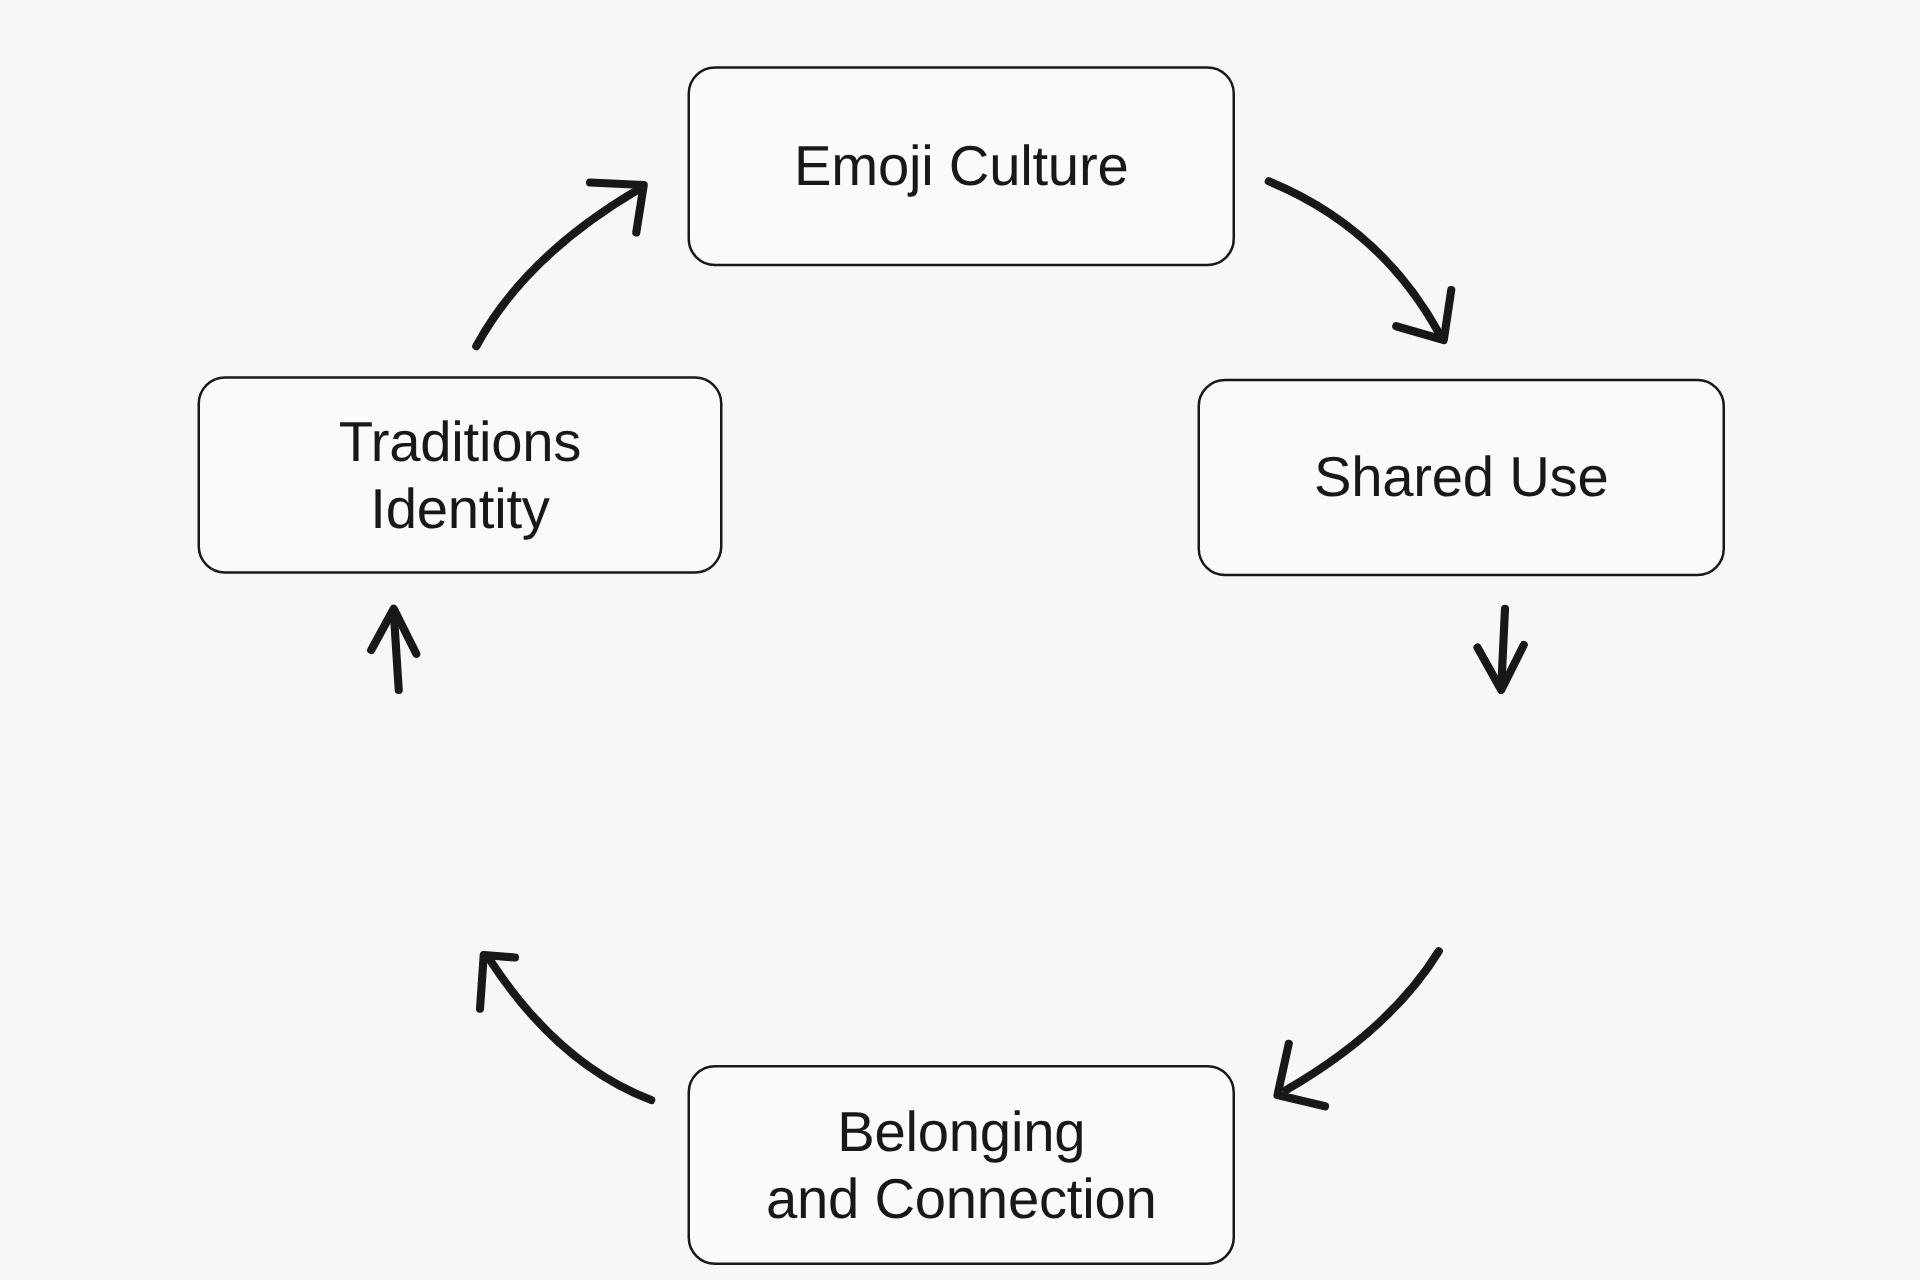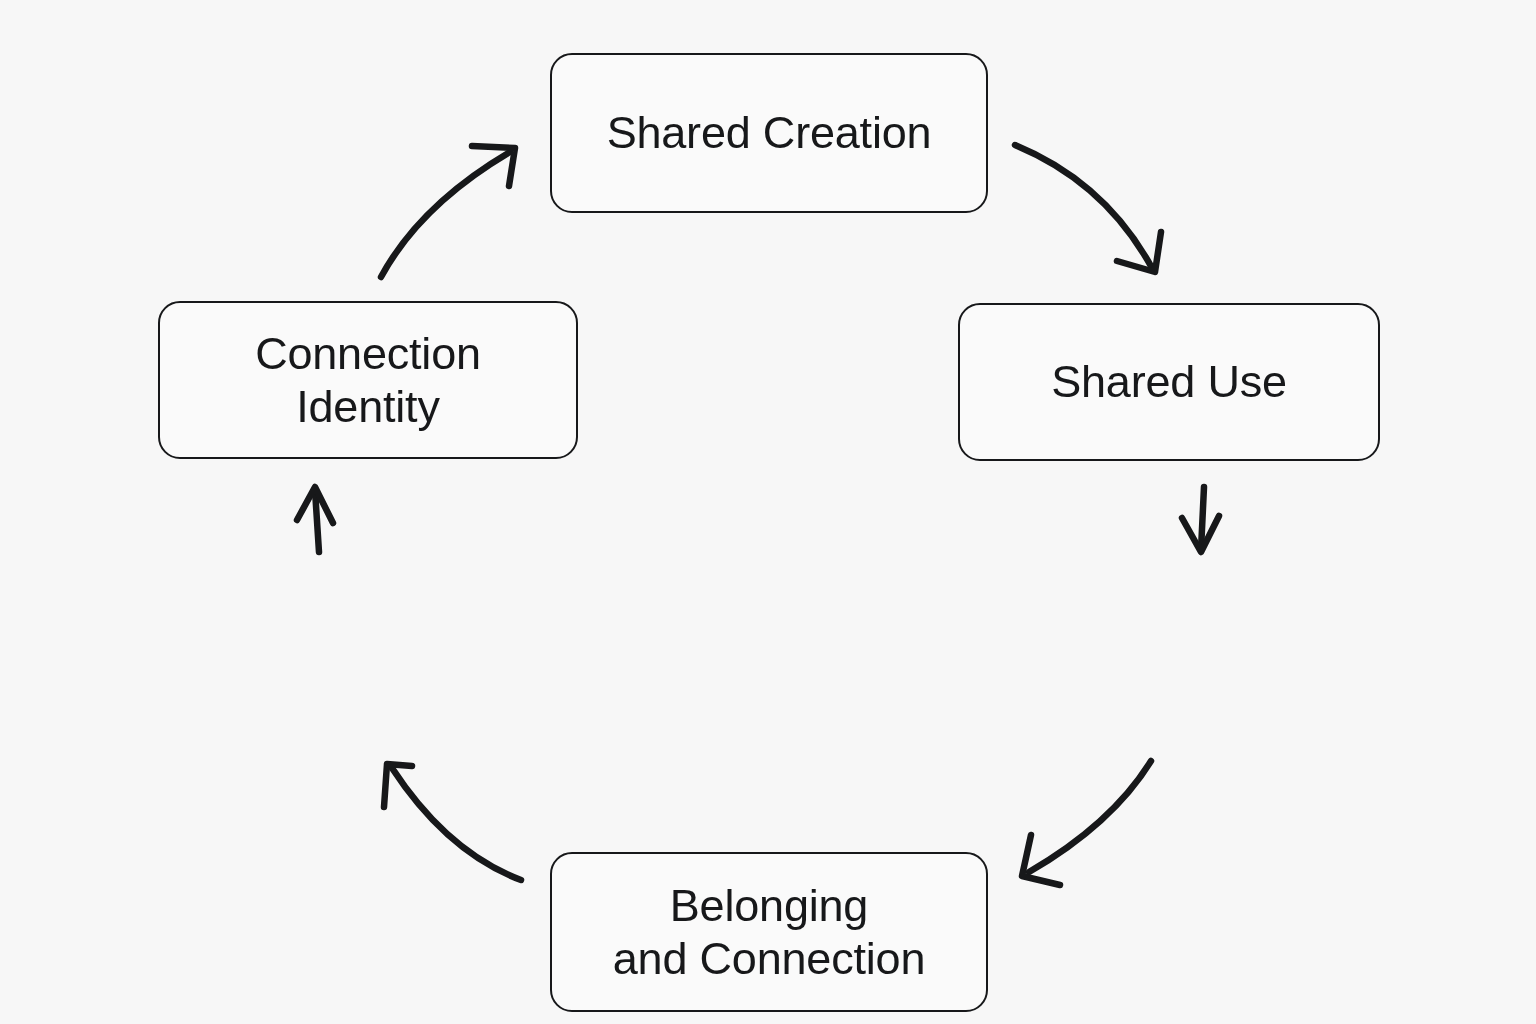--- a/index.html
+++ b/index.html
@@ -87,32 +87,32 @@
       <path d="M 297 520 L 315 487 L 333 523" fill="none" stroke="#17181a" stroke-width="6.5" stroke-linecap="round" stroke-linejoin="round"></path>
     </g>
 
     <g>
       <path d="M 381 277 Q 420 205 510 152" fill="none" stroke="#17181a" stroke-width="6.5" stroke-linecap="round" stroke-linejoin="round"></path>
       <path d="M 472 146 L 515 148 L 509 186" fill="none" stroke="#17181a" stroke-width="6.5" stroke-linecap="round" stroke-linejoin="round"></path>
     </g>
   </svg>
 
   <div class="node" id="node-0">
-    <span class="node-label">Shared Creation</span>
+    <span class="node-label">Emoji Culture</span>
   </div>
 
   <div class="node" id="node-1">
     <span class="node-label">Shared Use</span>
   </div>
 
 
   <div class="node" id="node-3">
     <span class="node-label">Belonging
 and Connection</span>
   </div>
 
 
   <div class="node" id="node-5">
-    <span class="node-label">Connection
+    <span class="node-label">Traditions
 Identity</span>
   </div>
 
 </div>
 
 </body></html>

